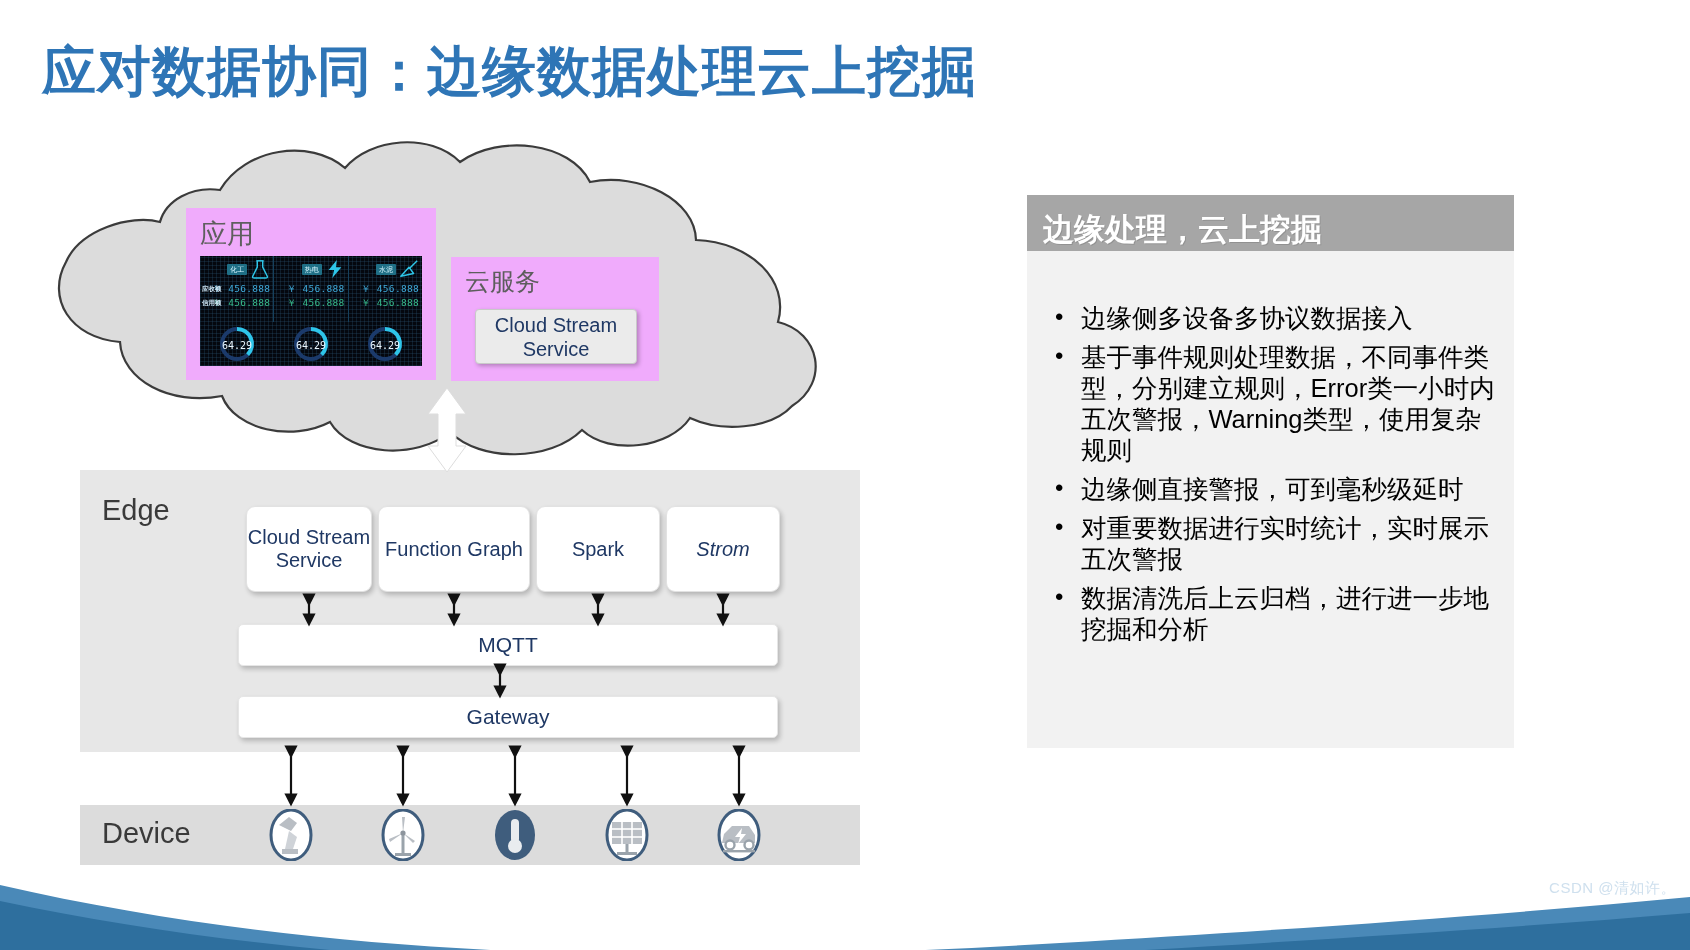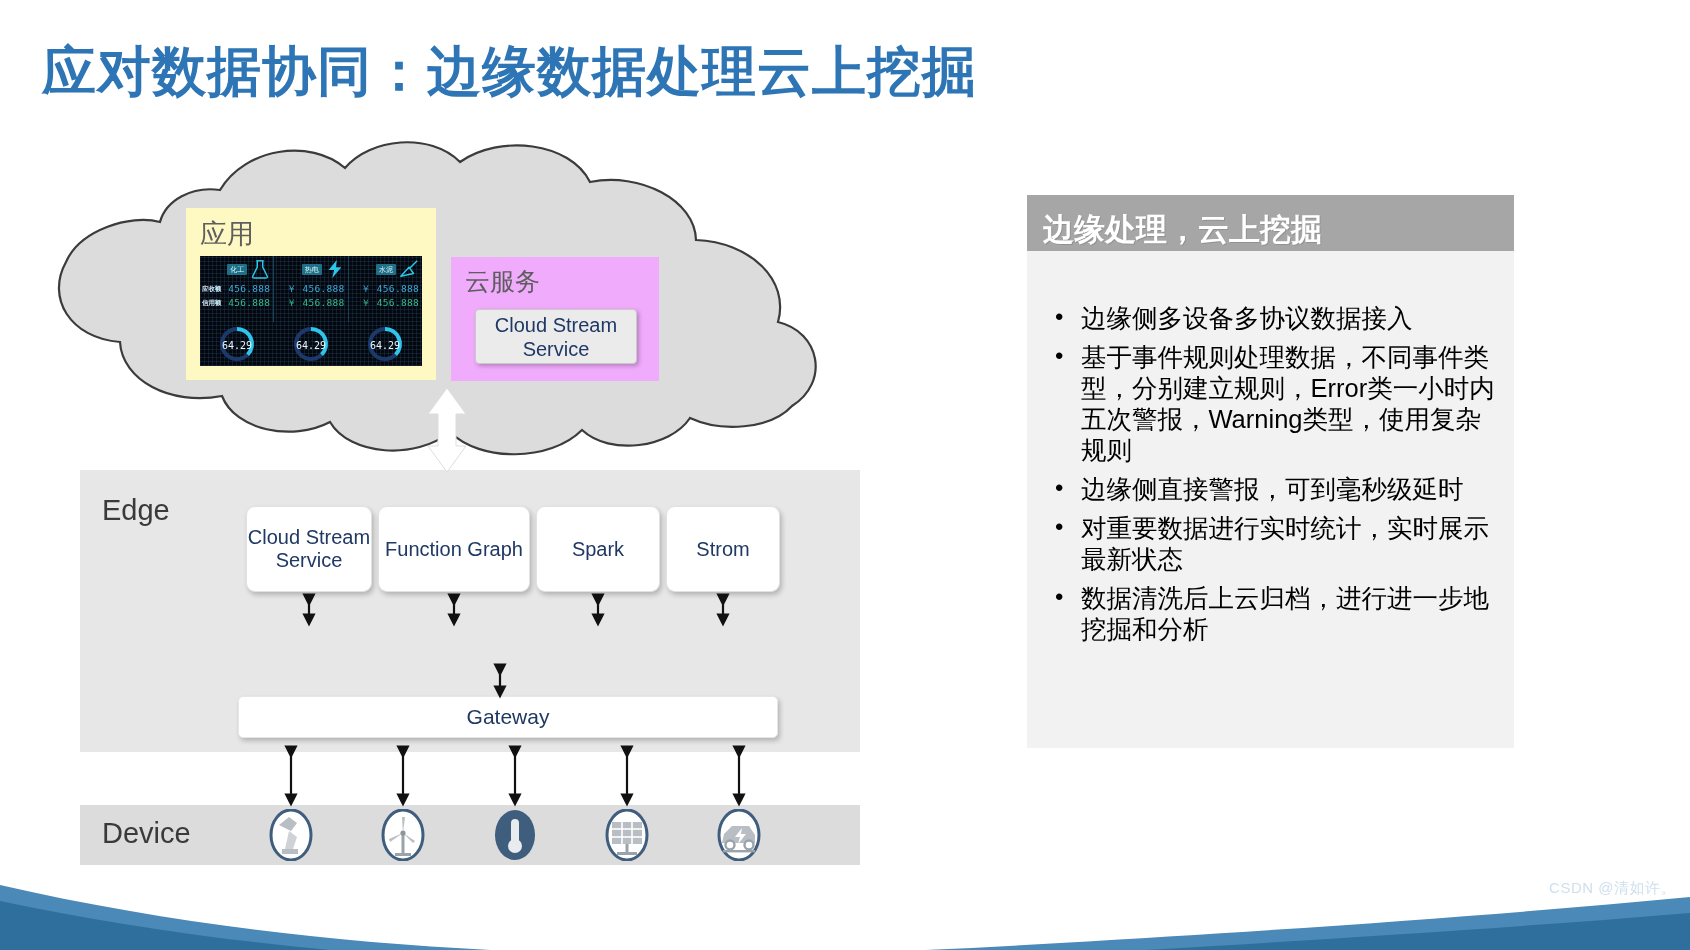--- a/index.html
+++ b/index.html
@@ -15,21 +15,21 @@
     font-size:54px;font-weight:bold;
     color:#2e75b6;letter-spacing:1px;
     white-space:nowrap;
   }
   
   .cloud-wrap{position:absolute;left:30px;top:130px;width:830px;height:350px;}
   .cloud-svg{position:absolute;left:0;top:0;}
   
   .app-panel{
     position:absolute;left:186px;top:208px;width:250px;height:172px;
-    background:#fef9c3;
+    background:#f0abfc;
   }
   .app-panel-title{
     position:absolute;left:14px;top:8px;
     font-size:27px;color:#5f5f5f;
   }
   .dash{
     position:absolute;left:14px;top:48px;width:222px;height:110px;
     background:#04070e;
     background-image:
       repeating-linear-gradient(0deg, rgba(40,80,110,.30) 0 1px, transparent 1px 4px),
@@ -266,22 +266,23 @@
   <div class="svc-title">云服务</div>
   <div class="svc-box">Cloud Stream Service</div>
 </div>
 
 <div class="edge-block">
   <div class="edge-label">Edge</div>
 
   <div class="card" style="left:166px;top:36px;width:126px;height:86px;">Cloud Stream Service</div>
   <div class="card" style="left:298px;top:36px;width:152px;height:86px;">Function Graph</div>
   <div class="card" style="left:456px;top:36px;width:124px;height:86px;">Spark</div>
-  <div class="card" style="left:586px;top:36px;width:114px;height:86px;">Strom</div>
-
+  <div class="card" style="left:586px;top:36px;width:114px;height:86px;font-style:italic;">Strom</div>
+
+  <div class="bar" style="left:158px;top:154px;width:540px;height:42px;">MQTT</div>
   <div class="bar" style="left:158px;top:226px;width:540px;height:42px;">Gateway</div>
 </div>
 
 <div class="device-block">
   <div class="device-label">Device</div>
 
   <svg class="dev-icon" style="left:185px;" viewBox="0 0 52 52">
     <ellipse cx="26" cy="26" rx="20" ry="25" fill="#fff" stroke="#3f5d7d" stroke-width="3"></ellipse>
     <path d="M14,16 L24,8 L32,14 L26,22 Z" fill="#b9bec4"></path>
     <path d="M24,22 L32,28 L28,40 L20,40 Z" fill="#cfd3d8"></path>
@@ -374,21 +375,21 @@
       <span class="cont">五次警报，Warning类型，使用复杂</span>
       <span class="cont">规则</span>
     </div>
 
     <div class="bullet">
       <span class="cont">边缘侧直接警报，可到毫秒级延时</span>
     </div>
 
     <div class="bullet">
       <span class="cont">对重要数据进行实时统计，实时展示</span>
-      <span class="cont">最新状态</span>
+      <span class="cont">五次警报</span>
     </div>
 
     <div class="bullet">
       <span class="cont">数据清洗后上云归档，进行进一步地</span>
       <span class="cont">挖掘和分析</span>
     </div>
 
   </div>
 </div>
 

